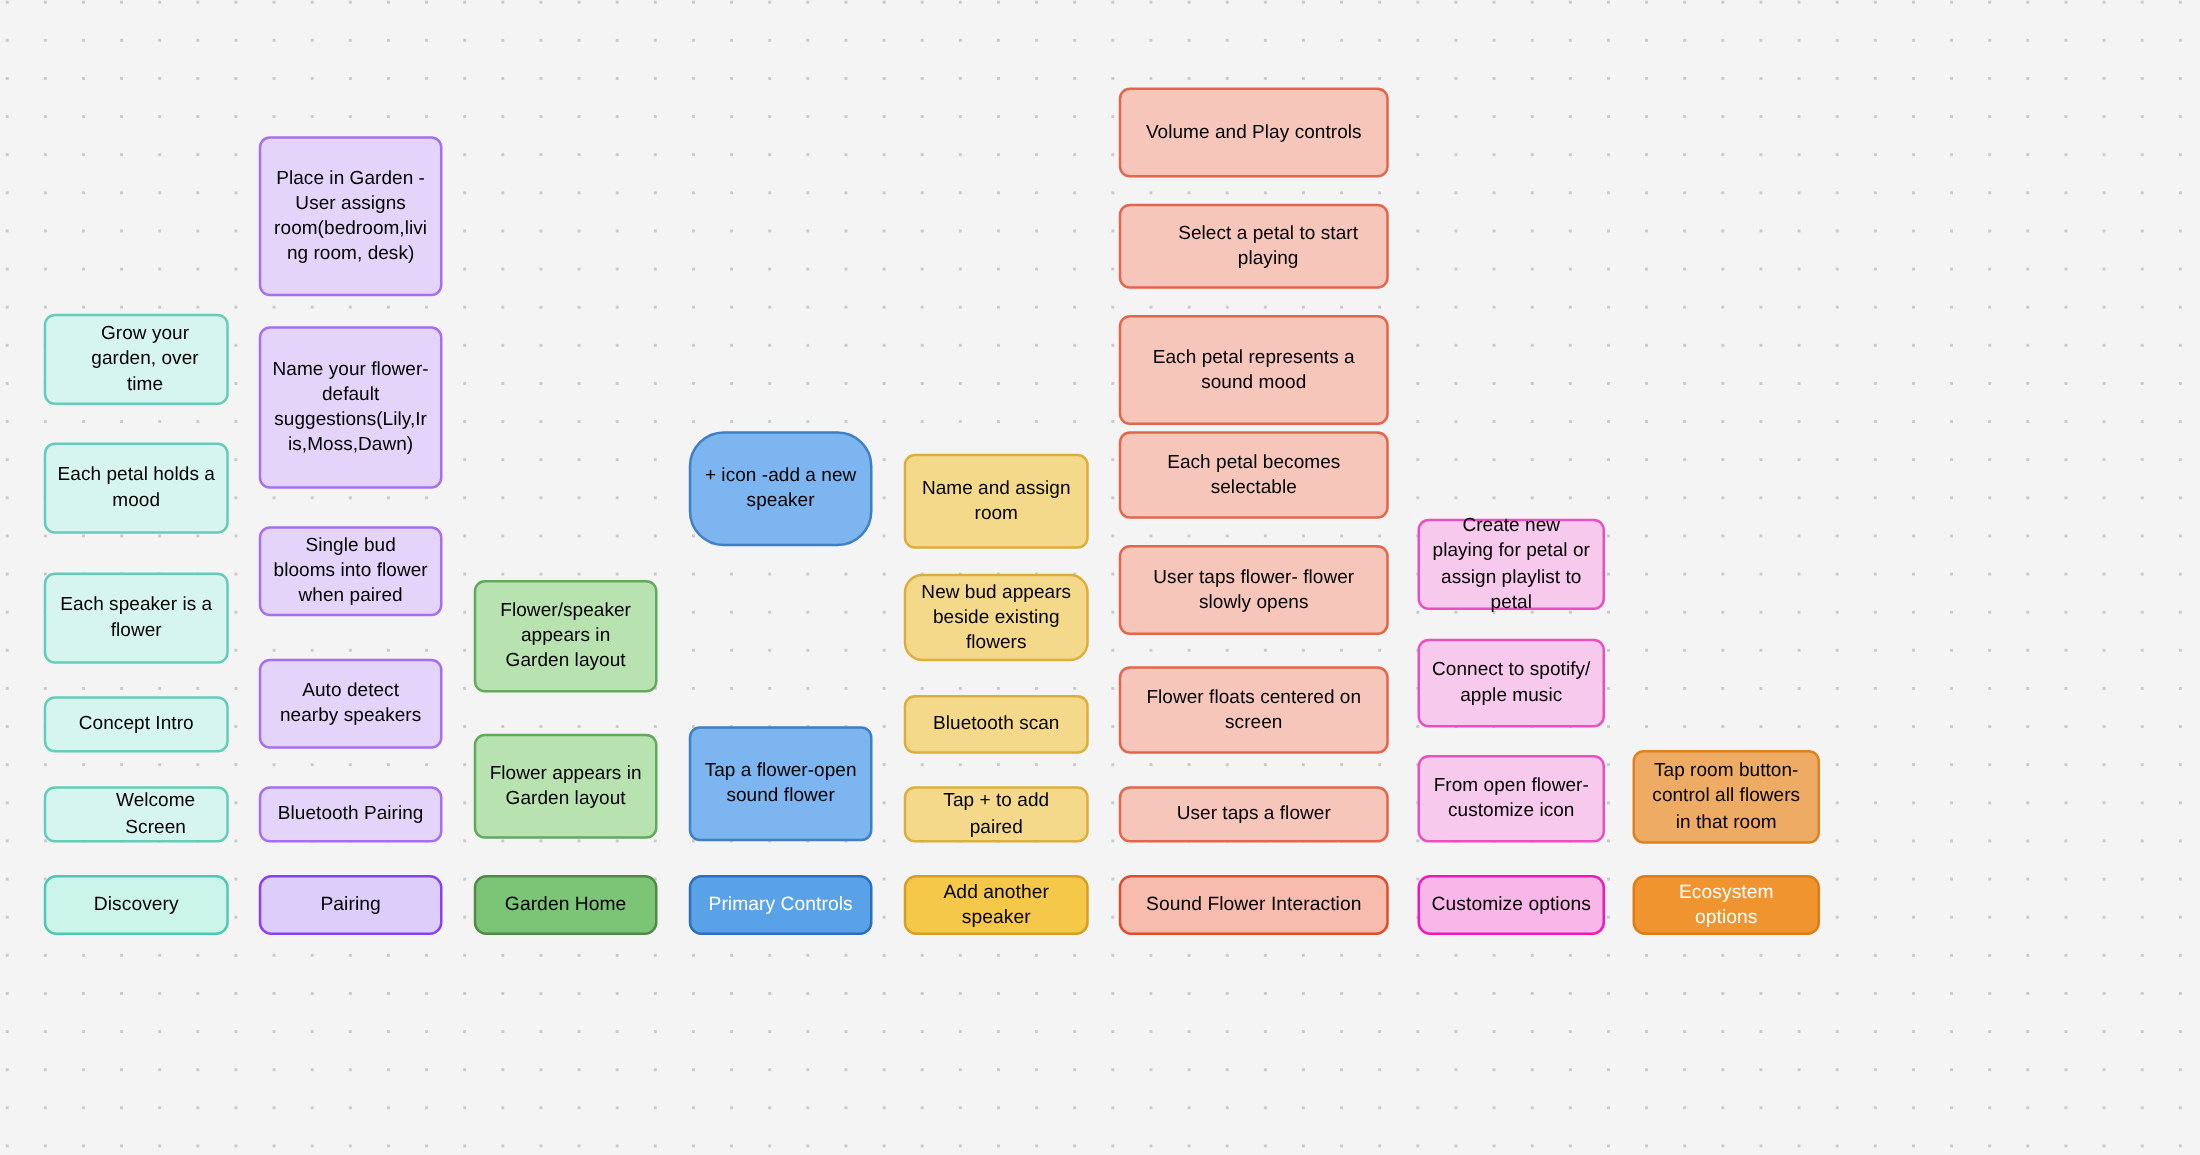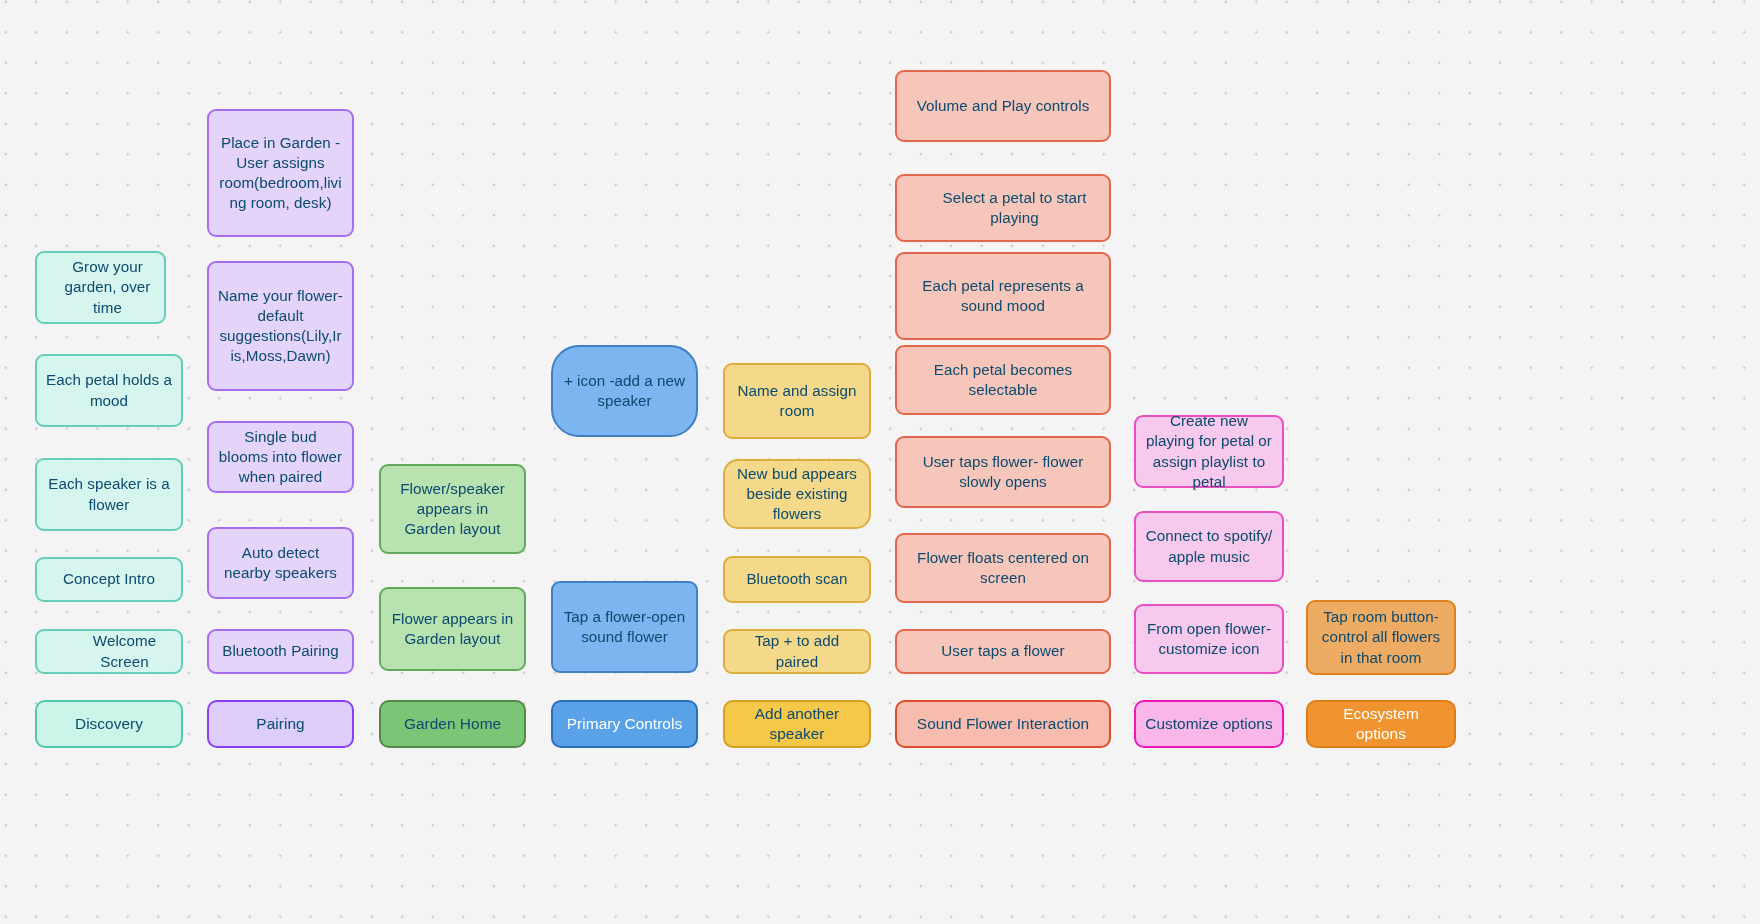--- a/index.html
+++ b/index.html
@@ -27,21 +27,21 @@
   .card {
     position: absolute;
     box-sizing: border-box;
     border-style: solid;
     border-width: 2px;
     border-radius: 9px;
     display: flex;
     align-items: center;
     justify-content: center;
     text-align: center;
-    color: #0c4a6e;
+    color: #000000;
     font-size: 15.2px;
     line-height: 1.33;
     padding: 6px 9px;
     letter-spacing: 0.05px;
     word-break: break-word;
   }
 
   .card.header {
     border-width: 2.5px;
     border-radius: 10px;
@@ -49,21 +49,21 @@
   }
 
   .card.header.strong-text {
     color: #ffffff;
   }
 </style>
 </head>
 <body>
 
 <div id="board">
-    <div class="card" style="left: 35px; top: 251px; width: 131px; height: 73px; background: rgb(214, 245, 238); border-color: rgb(99, 205, 185); padding-left: 23px;">Grow your garden, over time</div>
+    <div class="card" style="left: 35px; top: 251px; width: 148px; height: 73px; background: rgb(214, 245, 238); border-color: rgb(99, 205, 185); padding-left: 23px;">Grow your garden, over time</div>
     <div class="card" style="left: 35px; top: 354px; width: 148px; height: 73px; background: rgb(214, 245, 238); border-color: rgb(99, 205, 185);">Each petal holds a mood</div>
     <div class="card" style="left: 35px; top: 458px; width: 148px; height: 73px; background: rgb(214, 245, 238); border-color: rgb(99, 205, 185);">Each speaker is a flower</div>
     <div class="card" style="left: 35px; top: 557px; width: 148px; height: 45px; background: rgb(214, 245, 238); border-color: rgb(99, 205, 185);">Concept Intro</div>
     <div class="card" style="left: 35px; top: 629px; width: 148px; height: 45px; background: rgb(214, 245, 238); border-color: rgb(99, 205, 185); padding-left: 40px;">Welcome Screen</div>
     <div class="card header" style="left: 35px; top: 700px; width: 148px; height: 48px; background: rgb(204, 245, 234); border-color: rgb(78, 201, 176);">Discovery</div>
     <div class="card" style="left: 207px; top: 109px; width: 147px; height: 128px; background: rgb(228, 212, 250); border-color: rgb(168, 110, 240);">Place in Garden - User assigns room(bedroom,living room, desk)</div>
     <div class="card" style="left: 207px; top: 261px; width: 147px; height: 130px; background: rgb(228, 212, 250); border-color: rgb(168, 110, 240);">Name your flower-default suggestions(Lily,Iris,Moss,Dawn)</div>
     <div class="card" style="left: 207px; top: 421px; width: 147px; height: 72px; background: rgb(228, 212, 250); border-color: rgb(168, 110, 240);">Single bud blooms into flower when paired</div>
     <div class="card" style="left: 207px; top: 527px; width: 147px; height: 72px; background: rgb(228, 212, 250); border-color: rgb(168, 110, 240);">Auto detect nearby speakers</div>
     <div class="card" style="left: 207px; top: 629px; width: 147px; height: 45px; background: rgb(228, 212, 250); border-color: rgb(168, 110, 240); text-align: right;">Bluetooth Pairing</div>
@@ -73,21 +73,21 @@
     <div class="card header" style="left: 379px; top: 700px; width: 147px; height: 48px; background: rgb(124, 197, 118); border-color: rgb(79, 138, 73);">Garden Home</div>
     <div class="card" style="left: 551px; top: 345px; width: 147px; height: 92px; background: rgb(124, 181, 239); border-color: rgb(63, 127, 196); border-radius: 28px;">+ icon -add a new speaker</div>
     <div class="card" style="left: 551px; top: 581px; width: 147px; height: 92px; background: rgb(124, 181, 239); border-color: rgb(63, 127, 196);">Tap a flower-open sound flower</div>
     <div class="card header strong-text" style="left: 551px; top: 700px; width: 147px; height: 48px; background: rgb(90, 162, 232); border-color: rgb(45, 111, 186);">Primary Controls</div>
     <div class="card" style="left: 723px; top: 363px; width: 148px; height: 76px; background: rgb(244, 217, 138); border-color: rgb(220, 174, 60);">Name and assign room</div>
     <div class="card" style="left: 723px; top: 459px; width: 148px; height: 70px; background: rgb(244, 217, 138); border-color: rgb(220, 174, 60); border-radius: 15px;">New bud appears beside existing flowers</div>
     <div class="card" style="left: 723px; top: 556px; width: 148px; height: 47px; background: rgb(244, 217, 138); border-color: rgb(220, 174, 60);">Bluetooth scan</div>
     <div class="card" style="left: 723px; top: 629px; width: 148px; height: 45px; background: rgb(244, 217, 138); border-color: rgb(220, 174, 60);">Tap + to add paired</div>
     <div class="card header" style="left: 723px; top: 700px; width: 148px; height: 48px; background: rgb(245, 200, 73); border-color: rgb(211, 160, 33);">Add another speaker</div>
     <div class="card" style="left: 895px; top: 70px; width: 216px; height: 72px; background: rgb(246, 198, 187); border-color: rgb(226, 102, 74);">Volume and Play controls</div>
-    <div class="card" style="left: 895px; top: 174px; width: 216px; height: 68px; background: rgb(246, 198, 187); border-color: rgb(226, 102, 74); padding-left: 32px;">Select a petal to start playing</div>
+    <div class="card" style="left: 895px; top: 163px; width: 216px; height: 68px; background: rgb(246, 198, 187); border-color: rgb(226, 102, 74); padding-left: 32px;">Select a petal to start playing</div>
     <div class="card" style="left: 895px; top: 252px; width: 216px; height: 88px; background: rgb(246, 198, 187); border-color: rgb(226, 102, 74);">Each petal represents a sound mood</div>
     <div class="card" style="left: 895px; top: 345px; width: 216px; height: 70px; background: rgb(246, 198, 187); border-color: rgb(226, 102, 74);">Each petal becomes selectable</div>
     <div class="card" style="left: 895px; top: 436px; width: 216px; height: 72px; background: rgb(246, 198, 187); border-color: rgb(226, 102, 74);">User taps flower- flower slowly opens</div>
     <div class="card" style="left: 895px; top: 533px; width: 216px; height: 70px; background: rgb(246, 198, 187); border-color: rgb(226, 102, 74);">Flower floats centered on screen</div>
     <div class="card" style="left: 895px; top: 629px; width: 216px; height: 45px; background: rgb(246, 198, 187); border-color: rgb(226, 102, 74);">User taps a flower</div>
     <div class="card header" style="left: 895px; top: 700px; width: 216px; height: 48px; background: rgb(247, 188, 174); border-color: rgb(222, 77, 43);">Sound Flower Interaction</div>
     <div class="card" style="left: 1134px; top: 415px; width: 150px; height: 73px; background: rgb(247, 201, 236); border-color: rgb(234, 79, 193);">Create new playing for petal or assign playlist to petal</div>
     <div class="card" style="left: 1134px; top: 511px; width: 150px; height: 71px; background: rgb(247, 201, 236); border-color: rgb(234, 79, 193);">Connect to spotify/ apple music</div>
     <div class="card" style="left: 1134px; top: 604px; width: 150px; height: 70px; background: rgb(247, 201, 236); border-color: rgb(234, 79, 193);">From open flower-customize icon</div>
     <div class="card header" style="left: 1134px; top: 700px; width: 150px; height: 48px; background: rgb(249, 182, 232); border-color: rgb(240, 24, 184);">Customize options</div>

